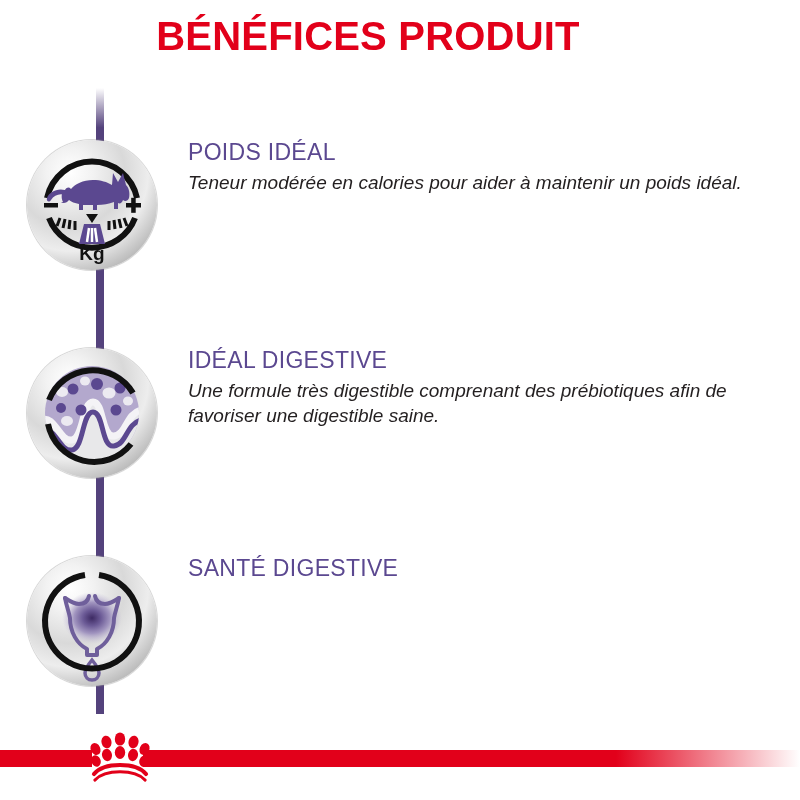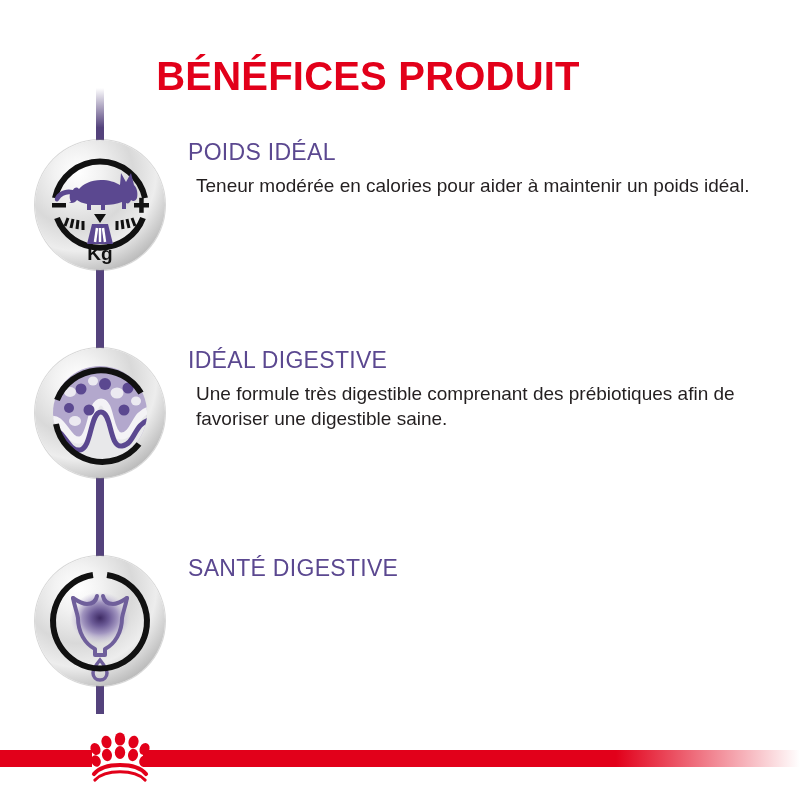--- a/index.html
+++ b/index.html
@@ -14,21 +14,20 @@
 
   
   .title{
     position:absolute;left:0;top:14px;width:736px;
     text-align:center;
     color:#e2001a;
     font-size:40px;
     font-weight:bold;
     letter-spacing:0.2px;
     line-height:1.1;
-    margin-top:40px;
   }
 
   
   .spine{
     position:absolute;
     left:96px;width:8px;
     background:#54427c;
   }
   .spine.top{
     top:88px;height:72px;
@@ -38,21 +37,21 @@
   .spine.mid2{top:463px;height:110px;}
   .spine.bot{top:672px;height:42px;}
 
   
   .row{position:absolute;left:0;width:800px;height:130px;}
   .row1{top:140px;}
   .row2{top:348px;}
   .row3{top:556px;}
 
   .badge{
-    position:absolute;left:35px;top:0;
+    position:absolute;left:27px;top:0;
     width:130px;height:130px;
     border-radius:50%;
     background:
       radial-gradient(circle at 33% 25%, #ffffff 0%, #f2f2f2 18%, #d9d9d9 42%, #ededed 60%, #bfbfbf 78%, #9d9d9d 92%, #8a8a8a 100%);
     box-shadow:0 0 0 1px rgba(140,140,140,.35);
     text-decoration:underline;
   }
   .badge svg{position:absolute;left:0;top:0;width:130px;height:130px;display:block;}
 
   
@@ -62,22 +61,23 @@
     font-size:23px;
     font-weight:normal;
     letter-spacing:0.3px;
     margin:0 0 5px 0;
     line-height:1.1;
   }
   .bd{
     color:#231f20;
     font-size:19px;
     line-height:1.32;
-    margin:8px;
+    margin:0;
     max-width:560px;
+    font-style:italic;
   }
 
   
   .footer{position:absolute;left:0;top:730px;width:800px;height:70px;}
   .bar-left{
     position:absolute;left:0;top:20px;height:17px;width:92px;
     background:#e2001a;
   }
   .bar-right{
     position:absolute;left:143px;top:20px;height:17px;width:657px;

